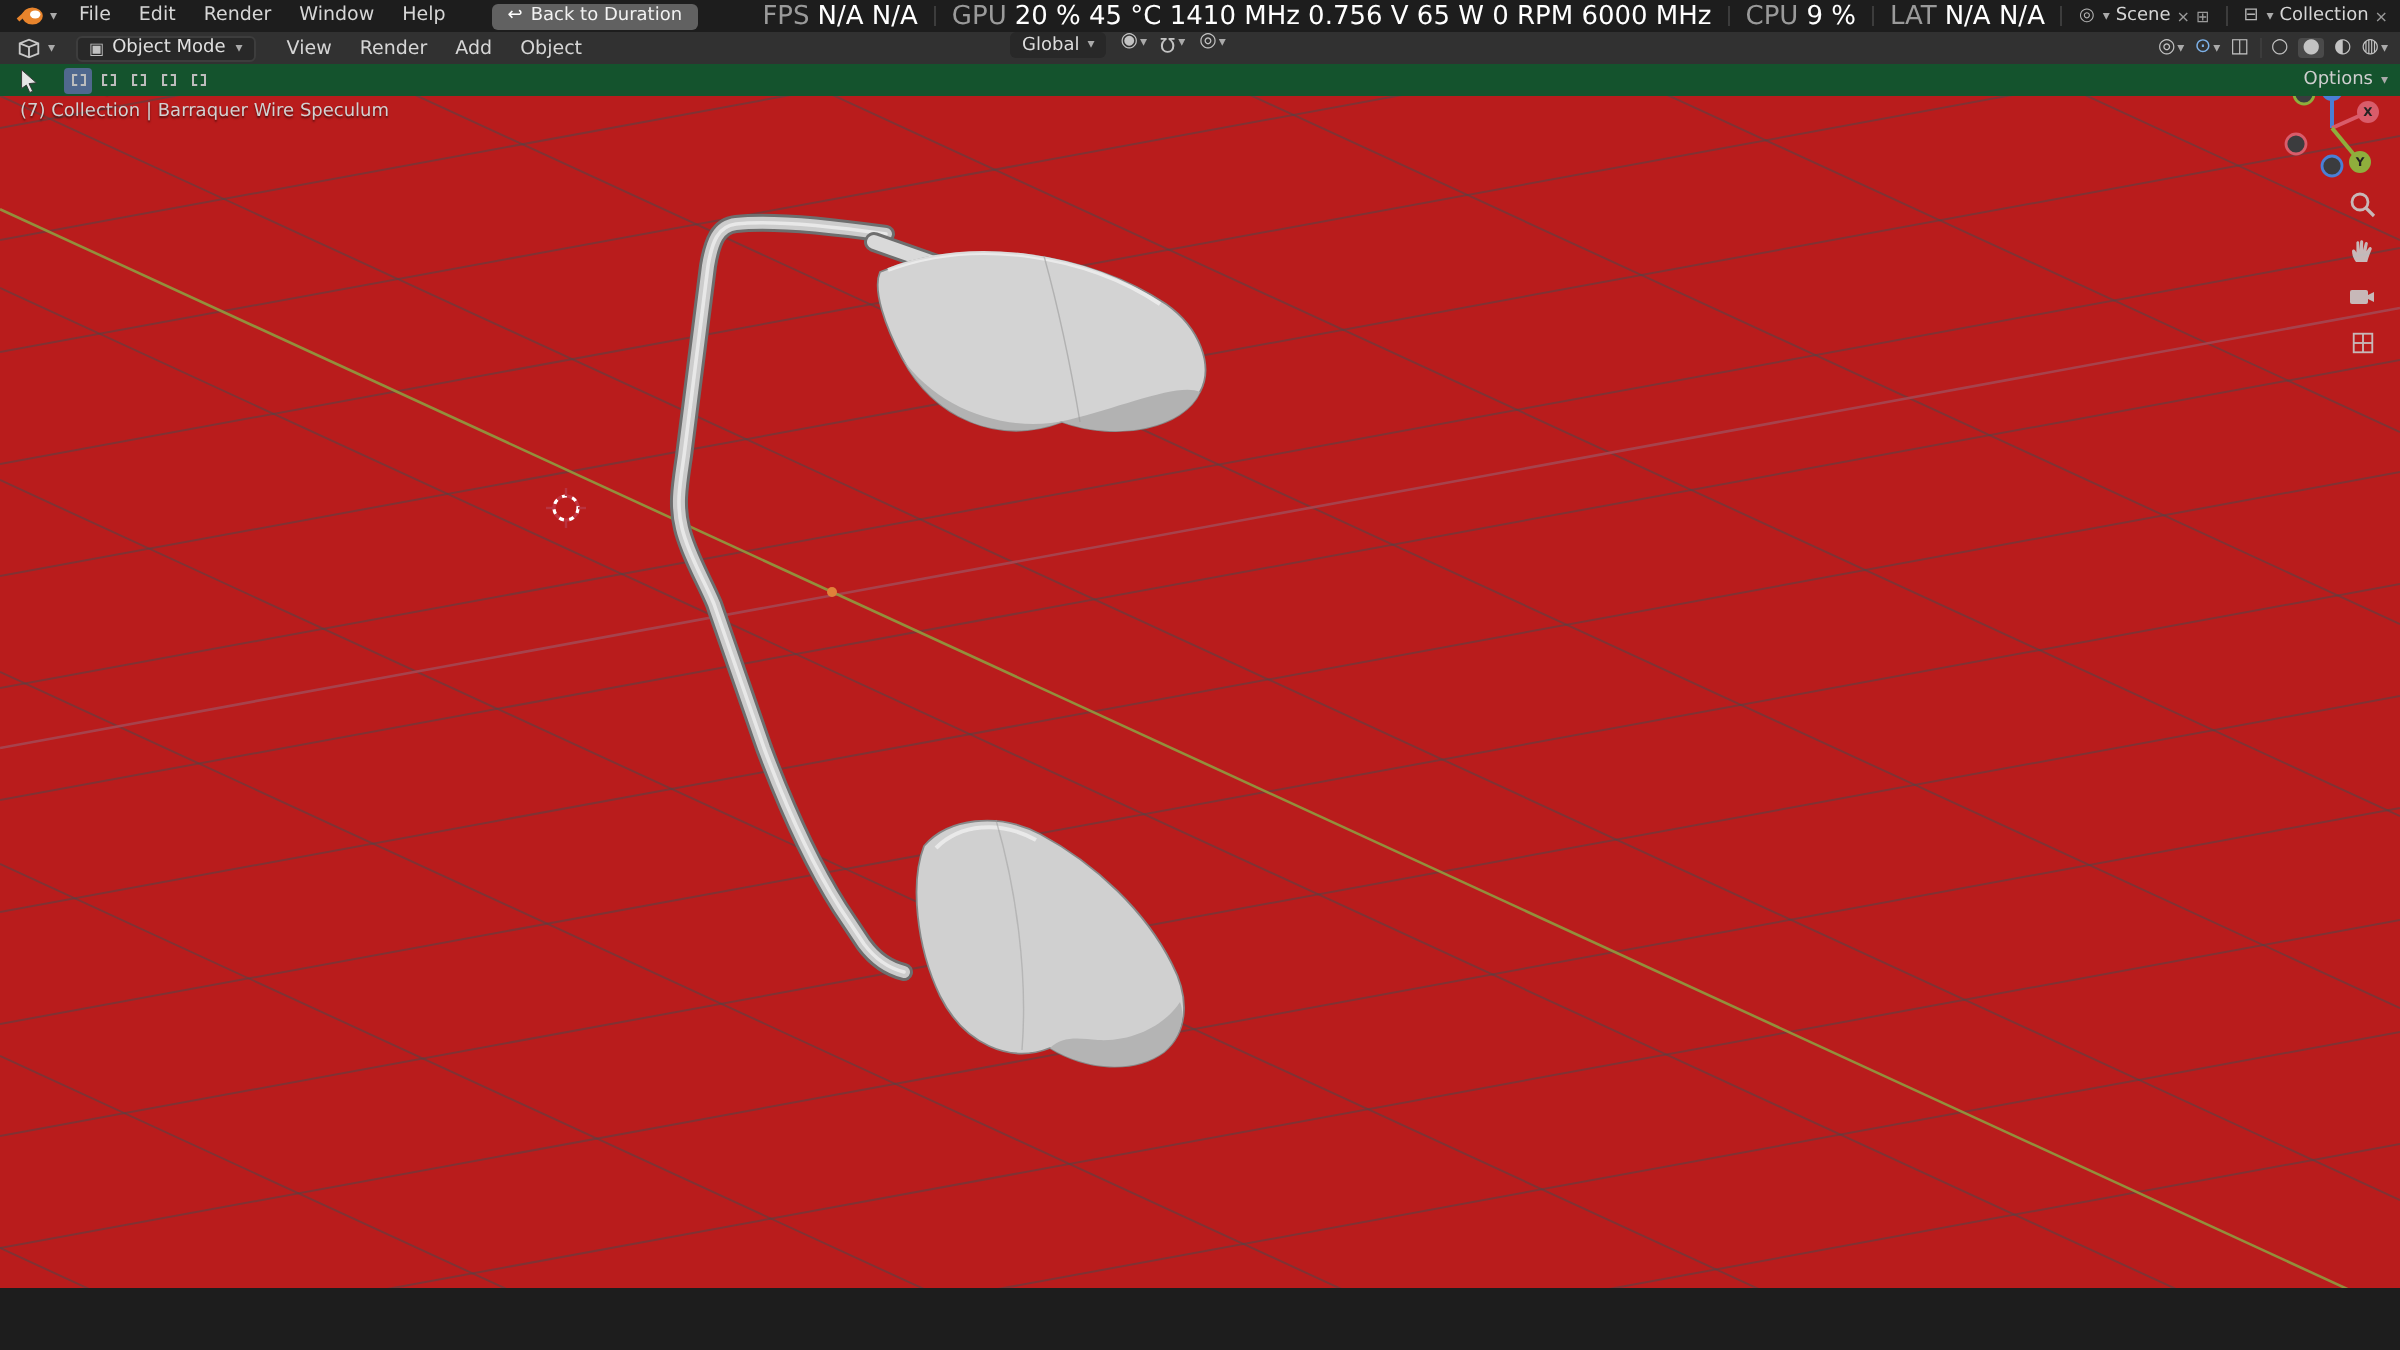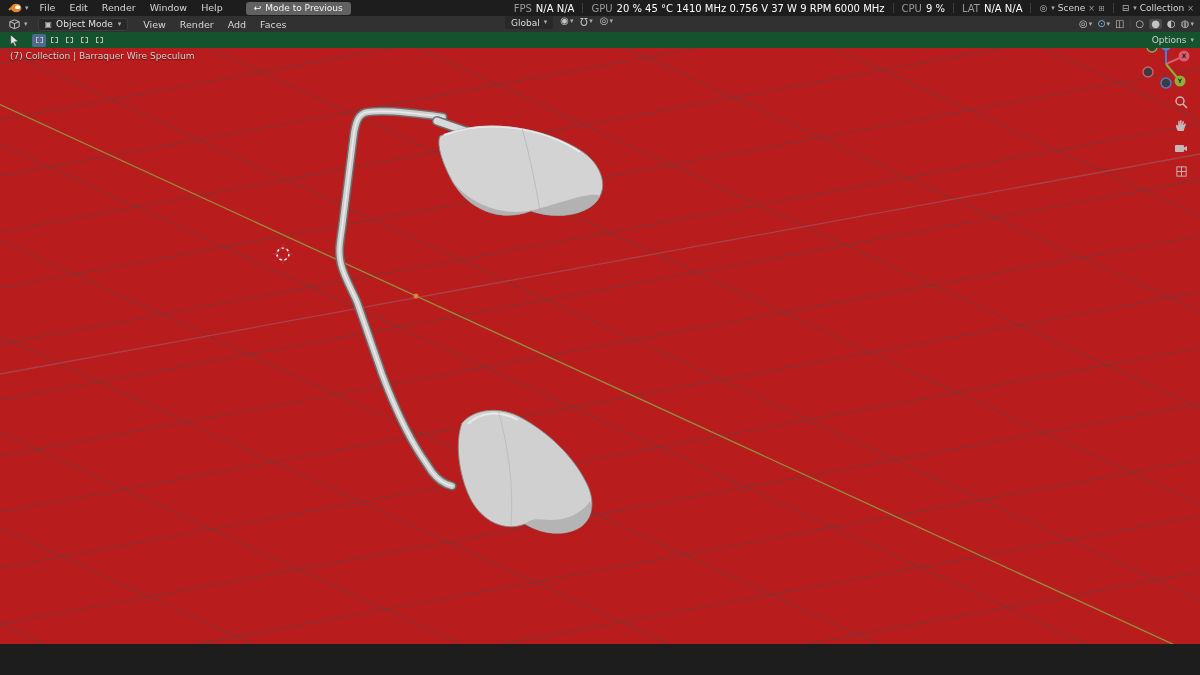--- a/index.html
+++ b/index.html
@@ -9,21 +9,21 @@
 
   
   .topbar{position:absolute;top:0;left:0;width:100%;height:16px;background:#1d1d1d;
     display:flex;align-items:center;padding:0 4px;z-index:6}
   .app-menu{display:flex;align-items:center;gap:2px;padding:0 4px}
   .tmenu{padding:0 7px;font-size:9.5px;color:#d6d6d6;line-height:16px;cursor:default}
   .back-btn{margin-left:16px;display:flex;align-items:center;gap:4px;background:#616161;
     border-radius:3px;height:13px;padding:0 8px;font-size:9px;color:#f2f2f2;white-space:nowrap}
   .back-btn .bicon{font-size:9px;color:#ffffff}
   .tb-right{margin-left:auto;display:flex;align-items:center;gap:8px;padding-right:2px}
-  .stat{display:flex;gap:4px;align-items:center;font-size:10px;white-space:nowrap}
+  .stat{display:flex;gap:4px;align-items:center;font-size:13px;white-space:nowrap}
   .stat .lab{color:#9a9a9a}
   .stat .val{color:#ffffff;font-weight:normal}
   .vsep{width:1px;height:10px;background:#3c3c3c}
   .tb-widget{display:flex;align-items:center;gap:3px;font-size:9px;color:#d6d6d6;white-space:nowrap}
   .tb-widget .icon{color:#b5b5b5;font-size:9px}
   .mini{color:#9a9a9a;font-size:8px}
   .caret{font-size:7px;color:#aaaaaa;margin-left:1px;line-height:1}
 
   
   .vp-header{position:absolute;top:16px;left:0;width:100%;height:16px;background:#313131;
@@ -83,32 +83,32 @@
       <span class="caret">▾</span>
     </div>
     <span class="tmenu">File</span>
     <span class="tmenu">Edit</span>
     <span class="tmenu">Render</span>
     <span class="tmenu">Window</span>
     <span class="tmenu">Help</span>
 
     <div class="back-btn">
       <span class="bicon">↩</span>
-      <span>Mode to Previous</span>
+      <span>Back to Duration</span>
     </div>
 
     <div class="tb-right">
       <div class="stat">
         <span class="lab">FPS</span>
         <span class="val">N/A N/A</span>
       </div>
       <div class="vsep"></div>
       <div class="stat">
         <span class="lab">GPU</span>
-        <span class="val">20 % 45 °C 1410 MHz 0.756 V 37 W 9 RPM 6000 MHz</span>
+        <span class="val">20 % 45 °C 1410 MHz 0.756 V 65 W 0 RPM 6000 MHz</span>
       </div>
       <div class="vsep"></div>
       <div class="stat">
         <span class="lab">CPU</span>
         <span class="val">9 %</span>
       </div>
       <div class="vsep"></div>
       <div class="stat">
         <span class="lab">LAT</span>
         <span class="val">N/A N/A</span>
@@ -139,21 +139,21 @@
       <span class="caret">▾</span>
     </div>
     <div class="mode-select">
       <span class="micon">▣</span>
       <span>Object Mode</span>
       <span class="caret">▾</span>
     </div>
     <span class="hmenu">View</span>
     <span class="hmenu">Render</span>
     <span class="hmenu">Add</span>
-    <span class="hmenu">Faces</span>
+    <span class="hmenu">Object</span>
 
     <div class="center-cluster">
       <div class="pill">
         <span>Global</span>
         <span class="caret">▾</span>
       </div>
       <span class="hicon">
         <span>◉</span>
         <span class="caret">▾</span>
       </span>

